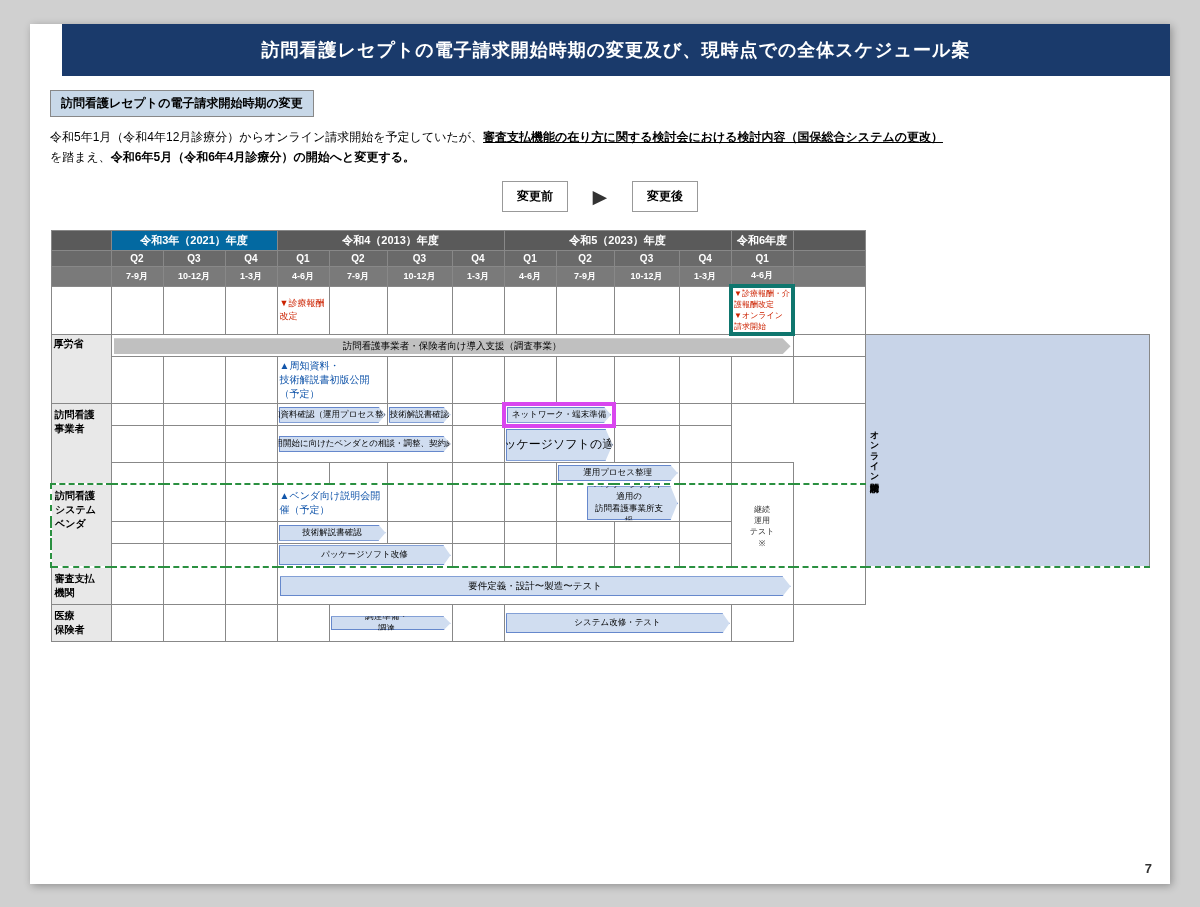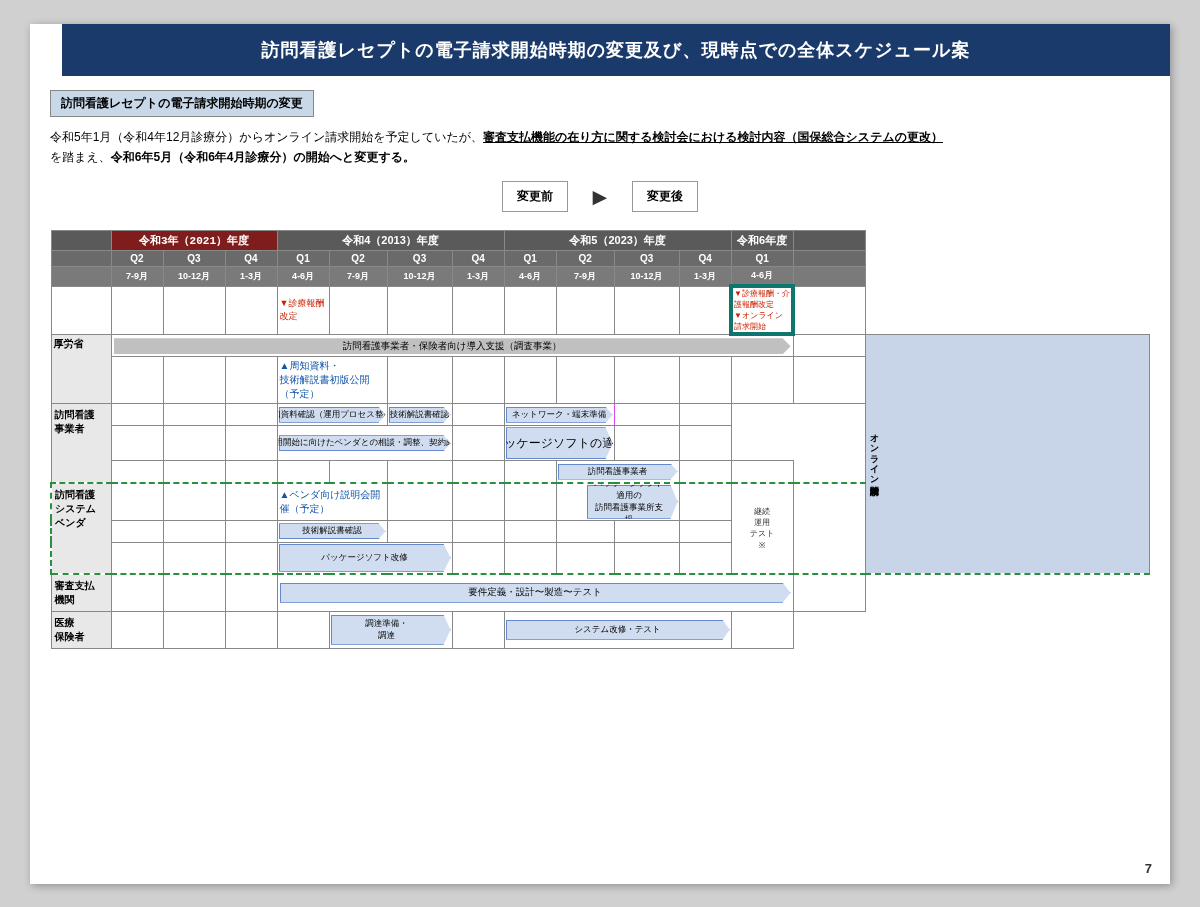--- a/index.html
+++ b/index.html
@@ -192,21 +192,21 @@
         <col class="cw-q2c">
         <col class="cw-q3c">
         <col class="cw-q4c">
         <col class="cw-q1d">
         <col class="cw-online">
       </colgroup>
 
       <thead>
         <tr>
           <th style="background:#5a5a5a;color:white;"></th>
-          <th colspan="3" style="background:#7f1d1d;color:white;font-size:11px;font-family:Liberation Mono, monospace;">令和3年（2021）年度</th>
+          <th colspan="3" style="background:#0369a1;color:white;font-size:11px;">令和3年（2021）年度</th>
           <th colspan="4" style="background:#5a5a5a;color:white;font-size:11px;">令和4（2013）年度</th>
           <th colspan="4" style="background:#5a5a5a;color:white;font-size:11px;">令和5（2023）年度</th>
           <th style="background:#5a5a5a;color:white;font-size:11px;">令和6年度</th>
           <th style="background:#5a5a5a;"></th>
         </tr>
 
         <tr>
           <th style="background:#6a6a6a;color:white;"></th>
           <th style="background:#6a6a6a;color:white;font-size:10px;">Q2</th>
           <th style="background:#6a6a6a;color:white;font-size:10px;">Q3</th>
@@ -293,21 +293,21 @@
           <td style="border:1px solid #888;"></td>
           <td style="border:1px solid #888;"></td>
           <td style="border:1px solid #888;"></td>
           <td colspan="2" style="border:1px solid #888;padding:1px;">
             <div style="background:#d0ddf0;border:1px solid #6688cc;height:16px;display:flex;align-items:center;justify-content:center;font-size:8.5px;clip-path:polygon(0 0,calc(100% - 7px) 0,100% 50%,calc(100% - 7px) 100%,0 100%);white-space:nowrap;">周知資料確認（運用プロセス整理）</div>
           </td>
           <td style="border:1px solid #888;padding:1px;">
             <div style="background:#d0ddf0;border:1px solid #6688cc;height:16px;display:flex;align-items:center;justify-content:center;font-size:8.5px;clip-path:polygon(0 0,calc(100% - 7px) 0,100% 50%,calc(100% - 7px) 100%,0 100%);white-space:nowrap;">技術解説書確認</div>
           </td>
           <td style="border:1px solid #888;"></td>
-          <td colspan="2" style="border:1px solid #d946ef;padding:1px;">
+          <td colspan="2" style="border:4px solid #d946ef;padding:1px;">
             <div style="background:#d0ddf0;border:1px solid #6688cc;height:16px;display:flex;align-items:center;justify-content:center;font-size:8.5px;clip-path:polygon(0 0,calc(100% - 7px) 0,100% 50%,calc(100% - 7px) 100%,0 100%);white-space:nowrap;">ネットワーク・端末準備</div>
           </td>
           <td style="border:1px solid #888;"></td>
           <td style="border:1px solid #888;"></td>
         </tr>
         <tr style="height:22px;">
           <td style="border:1px solid #888;"></td>
           <td style="border:1px solid #888;"></td>
           <td style="border:1px solid #888;"></td>
           <td colspan="3" style="border:1px solid #888;padding:1px;">
@@ -323,21 +323,21 @@
         <tr style="height:22px;">
           <td style="border:1px solid #888;"></td>
           <td style="border:1px solid #888;"></td>
           <td style="border:1px solid #888;"></td>
           <td style="border:1px solid #888;"></td>
           <td style="border:1px solid #888;"></td>
           <td style="border:1px solid #888;"></td>
           <td style="border:1px solid #888;"></td>
           <td style="border:1px solid #888;"></td>
           <td colspan="2" style="border:1px solid #888;padding:1px;">
-            <div style="background:#d0ddf0;border:1px solid #6688cc;height:16px;display:flex;align-items:center;justify-content:center;font-size:8.5px;clip-path:polygon(0 0,calc(100% - 7px) 0,100% 50%,calc(100% - 7px) 100%,0 100%);white-space:nowrap;">訪問看護事業者</div>
+            <div style="background:#d0ddf0;border:1px solid #6688cc;height:16px;display:flex;align-items:center;justify-content:center;font-size:8.5px;clip-path:polygon(0 0,calc(100% - 7px) 0,100% 50%,calc(100% - 7px) 100%,0 100%);white-space:nowrap;">運用プロセス整理</div>
           </td>
           <td style="border:1px solid #888;"></td>
           <td style="border:1px solid #888;"></td>
         </tr>
 
         <tr style="height:22px;border-top:2px dashed #2a9040;border-bottom:none;">
           <td class="row-label" rowspan="3" style="background:#e8e8e8;font-size:10px;text-align:left;padding:4px 3px;vertical-align:top;border-left:2px dashed #2a9040;border-right:1px solid #888;border-top:2px dashed #2a9040;border-bottom:none;">訪問看護<br>システム<br>ベンダ</td>
           <td style="border:1px solid #888;border-top:2px dashed #2a9040;"></td>
           <td style="border:1px solid #888;border-top:2px dashed #2a9040;"></td>
           <td style="border:1px solid #888;border-top:2px dashed #2a9040;"></td>
@@ -363,21 +363,21 @@
           <td style="border:1px solid #888;"></td>
           <td style="border:1px solid #888;"></td>
           <td style="border:1px solid #888;"></td>
           <td style="border:1px solid #888;"></td>
         </tr>
         <tr style="height:22px;border-bottom:2px dashed #2a9040;">
           <td style="border:1px solid #888;border-bottom:2px dashed #2a9040;"></td>
           <td style="border:1px solid #888;border-bottom:2px dashed #2a9040;"></td>
           <td style="border:1px solid #888;border-bottom:2px dashed #2a9040;"></td>
           <td colspan="3" style="border:1px solid #888;border-bottom:2px dashed #2a9040;padding:1px;">
-            <div style="background:#d0ddf0;border:1px solid #6688cc;height:28px;display:flex;align-items:center;justify-content:center;font-size:8.5px;clip-path:polygon(0 0,calc(100% - 7px) 0,100% 50%,calc(100% - 7px) 100%,0 100%);white-space:nowrap;">パッケージソフト改修</div>
+            <div style="background:#d0ddf0;border:1px solid #6688cc;height:20px;display:flex;align-items:center;justify-content:center;font-size:8.5px;clip-path:polygon(0 0,calc(100% - 7px) 0,100% 50%,calc(100% - 7px) 100%,0 100%);white-space:nowrap;">パッケージソフト改修</div>
           </td>
           <td style="border:1px solid #888;border-bottom:2px dashed #2a9040;"></td>
           <td style="border:1px solid #888;border-bottom:2px dashed #2a9040;"></td>
           <td style="border:1px solid #888;border-bottom:2px dashed #2a9040;"></td>
           <td style="border:1px solid #888;border-bottom:2px dashed #2a9040;"></td>
           <td style="border:1px solid #888;border-bottom:2px dashed #2a9040;"></td>
         </tr>
 
         <tr style="height:28px;">
           <td class="row-label" style="background:#e8e8e8;font-size:10px;text-align:left;padding:4px 3px;vertical-align:top;border:1px solid #888;">審査支払<br>機関</td>
@@ -390,21 +390,21 @@
           <td style="border:1px solid #888;"></td>
         </tr>
 
         <tr style="height:32px;">
           <td class="row-label" style="background:#e8e8e8;font-size:10px;text-align:left;padding:4px 3px;vertical-align:top;border:1px solid #888;">医療<br>保険者</td>
           <td style="border:1px solid #888;"></td>
           <td style="border:1px solid #888;"></td>
           <td style="border:1px solid #888;"></td>
           <td style="border:1px solid #888;"></td>
           <td colspan="2" style="border:1px solid #888;padding:1px;">
-            <div style="background:#d0ddf0;border:1px solid #6688cc;height:30px;display:flex;align-items:center;justify-content:center;font-size:8.5px;clip-path:polygon(0 0,calc(100% - 7px) 0,100% 50%,calc(100% - 7px) 100%,0 100%);text-align:center;padding-right:8px;">調達準備・<br>調達</div>
+            <div style="background:#d0ddf0;border:1px solid #6688cc;height:14px;display:flex;align-items:center;justify-content:center;font-size:8.5px;clip-path:polygon(0 0,calc(100% - 7px) 0,100% 50%,calc(100% - 7px) 100%,0 100%);text-align:center;padding-right:8px;">調達準備・<br>調達</div>
           </td>
           <td style="border:1px solid #888;"></td>
           <td colspan="4" style="border:1px solid #888;padding:1px;">
             <div style="background:#d0ddf0;border:1px solid #6688cc;height:20px;display:flex;align-items:center;justify-content:center;font-size:8.5px;clip-path:polygon(0 0,calc(100% - 7px) 0,100% 50%,calc(100% - 7px) 100%,0 100%);white-space:nowrap;">システム改修・テスト</div>
           </td>
           <td style="border:1px solid #888;"></td>
         </tr>
       </tbody>
     </table>
 

